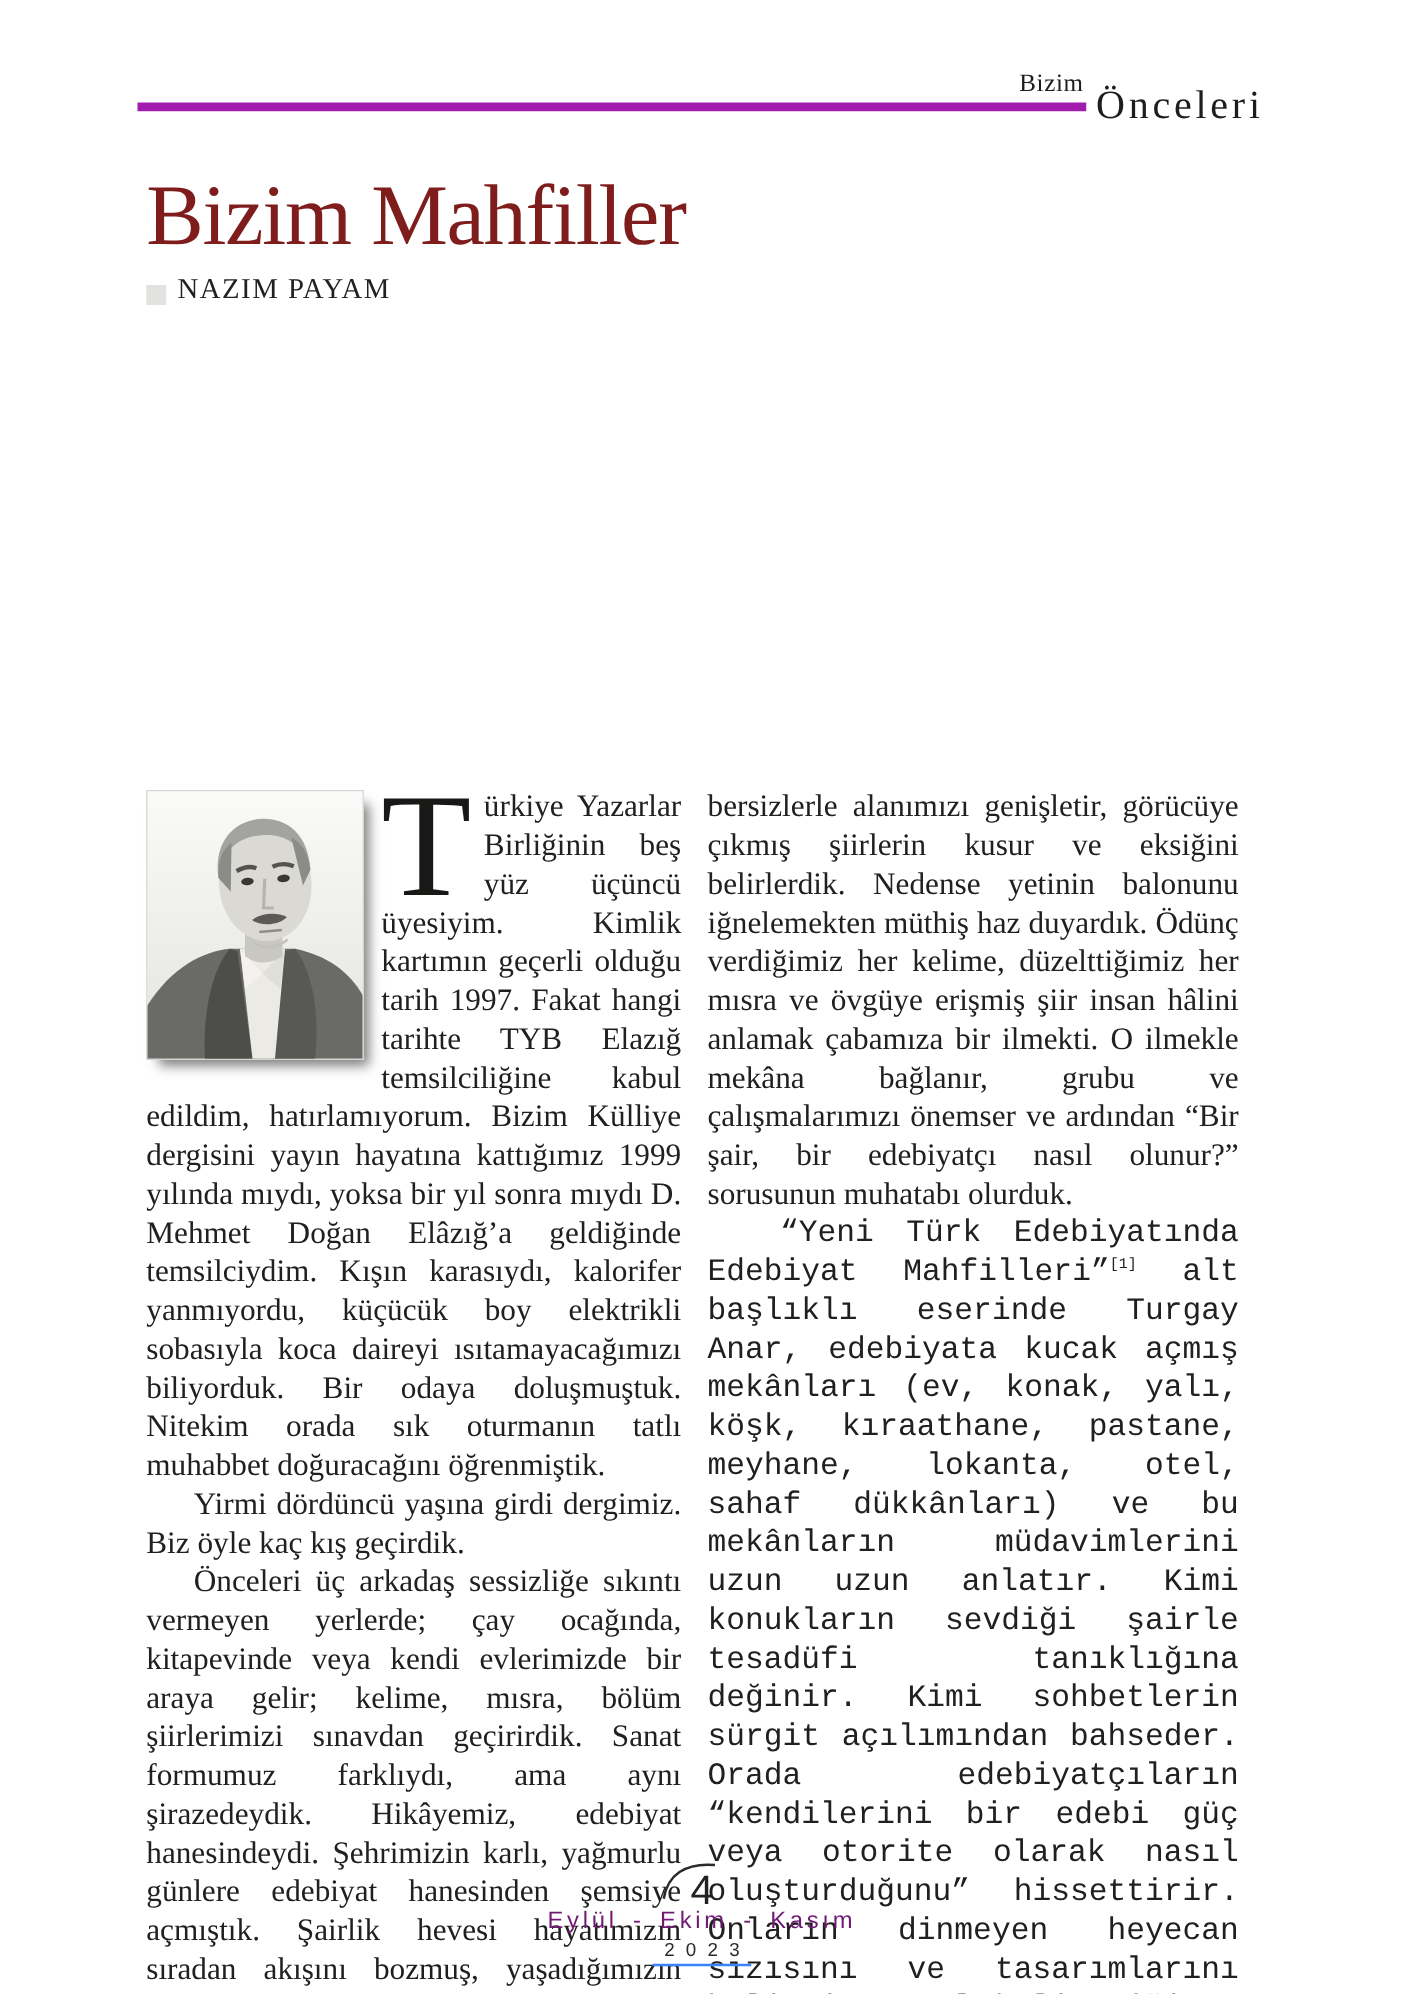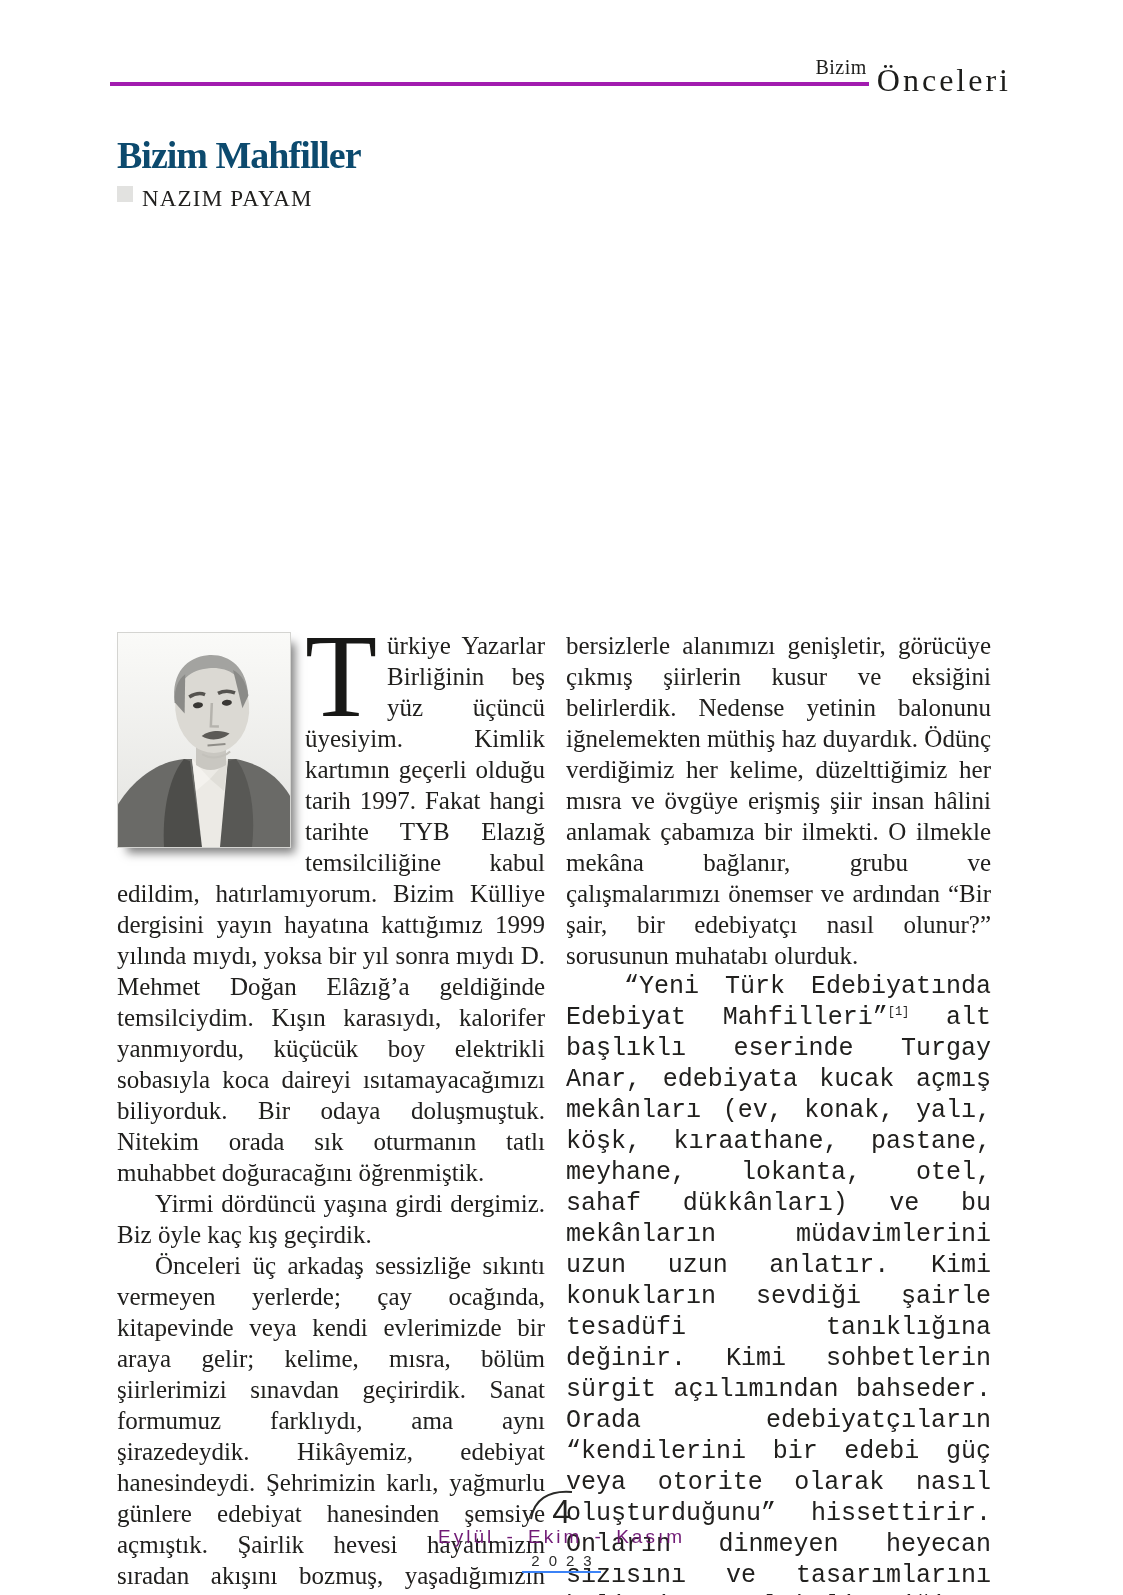--- a/index.html
+++ b/index.html
@@ -12,38 +12,38 @@
     overflow:hidden;
   }
 
   
   .masthead {
     position:absolute; left:110px; right:112px; top:56px;
     display:flex; align-items:flex-end;
   }
   .rule-group {
     display:flex; align-items:baseline; flex:1;
-    border-bottom:4px solid #a21caf;
+    border-bottom:7px solid #a21caf;
   }
   .rule-spacer { flex:1; }
   .brand-small {
     font-size:20px; color:#1d1d1b; padding:0 2px 3px 10px; letter-spacing:0.5px;
   }
   .brand-large {
     font-size:32px; color:#1d1d1b; letter-spacing:3px;
     margin-left:8px; margin-bottom:-13px;
   }
 
   
   .title-block { position:absolute; left:117px; top:136px; }
   .title-block h1 {
-    margin:0; font-size:38px; line-height:1.05; font-weight:bold;
-    letter-spacing:-1px; color:#0c4a6e;
+    margin:0; font-size:69px; line-height:1.05; font-weight:normal;
+    letter-spacing:-1px; color:#7f1d1d;
   }
-  .byline { display:flex; align-items:flex-start; gap:9px; margin-top:10px; }
+  .byline { display:flex; align-items:flex-end; gap:9px; margin-top:10px; }
   .author-square { width:16px; height:16px; background:#e2e2e0; flex:0 0 auto; }
   .author-name { font-size:23px; letter-spacing:1.2px; color:#22211f; }
 
   
   .content {
     position:absolute; left:117px; top:630px; width:874px;
     display:flex; gap:21px;
   }
   .col-left  { width:428px; }
   .col-right { width:425px; }

